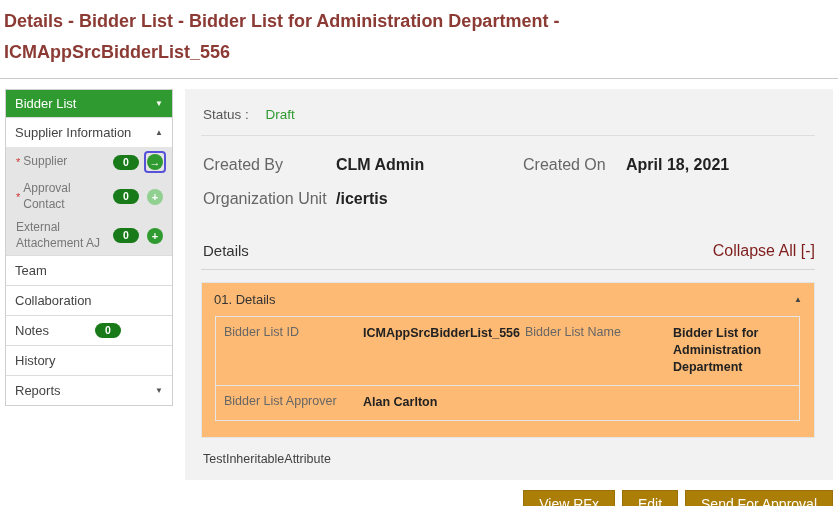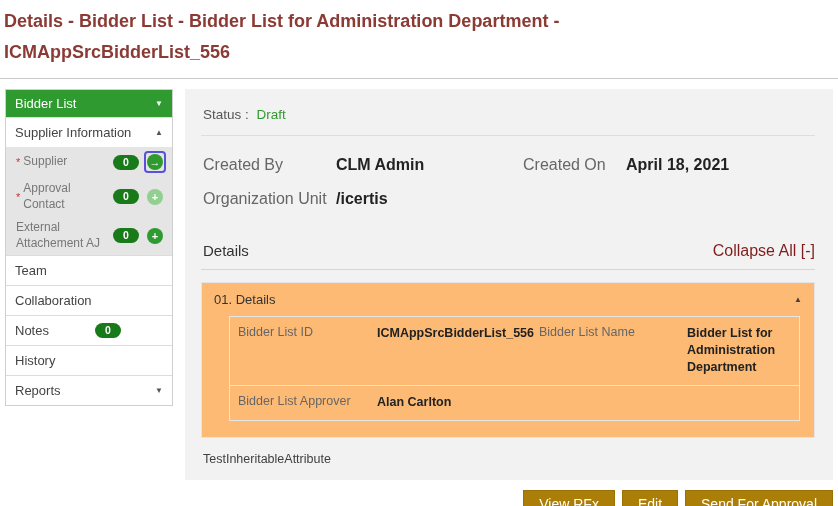--- a/index.html
+++ b/index.html
@@ -53,21 +53,21 @@
   }
   .circle-icon.light { background:#92d092; }
   .icon-slot { width:24px; display:flex; justify-content:center; margin-left:4px; flex-shrink:0; }
   .sel-outline { border:2px solid #5753d8; border-radius:4px; padding:1px; display:inline-flex; }
   .badge-gap { margin-left:auto; }
   .notes-badge { margin-left:auto; margin-right:42px; }
 
   
   .main { flex:1; background:#f2f2f2; padding:16px 18px 14px 16px; min-height:388px; }
   .status-row { font-size:13.5px; color:#555; padding:2px 0 13px 2px; border-bottom:1px solid #dddddd; }
-  .status-value { color:#2f9a2f; margin-left:4px; }
+  .status-value { color:#2f9a2f; margin-left:13px; }
 
   .meta-grid {
     display:grid; grid-template-columns:133px 187px 103px 1fr;
     row-gap:16px; padding:20px 0 30px 2px; font-size:16px;
   }
   .meta-label { color:#666; }
   .meta-value { color:#222; font-weight:bold; }
 
   .details-header {
     display:flex; justify-content:space-between; align-items:baseline;
@@ -75,21 +75,21 @@
   }
   .details-title { font-size:15px; color:#333; }
   .collapse-link { font-size:16px; color:#7f1d1d; cursor:pointer; text-decoration:none; }
 
   .card { background:#fdba74; margin-top:12px; border:1px solid #e5e5e5; }
   .card-header {
     display:flex; justify-content:space-between; align-items:center;
     padding:9px 12px 7px 12px; font-size:13px; color:#333; cursor:pointer;
   }
   .card-header .chev { font-size:8px; color:#444; }
-  .card-body { margin:2px 14px 16px 27px; border:1px solid #e6e6e6; font-size:12.5px; }
+  .card-body { margin:2px 14px 16px 13px; border:1px solid #e6e6e6; font-size:12.5px; }
   .field-row {
     display:grid; grid-template-columns:139px 162px 148px 1fr;
     padding:8px 10px 9px 8px; border-bottom:1px solid #e6e6e6;
   }
   .field-row:last-child { border-bottom:none; }
   .field-label { color:#666; padding-right:8px; }
   .field-value { color:#222; font-weight:bold; line-height:1.35; }
   .breakable { word-break:break-all; }
 
   .footer-note { font-size:12.5px; color:#404040; padding:14px 0 0 2px; }

